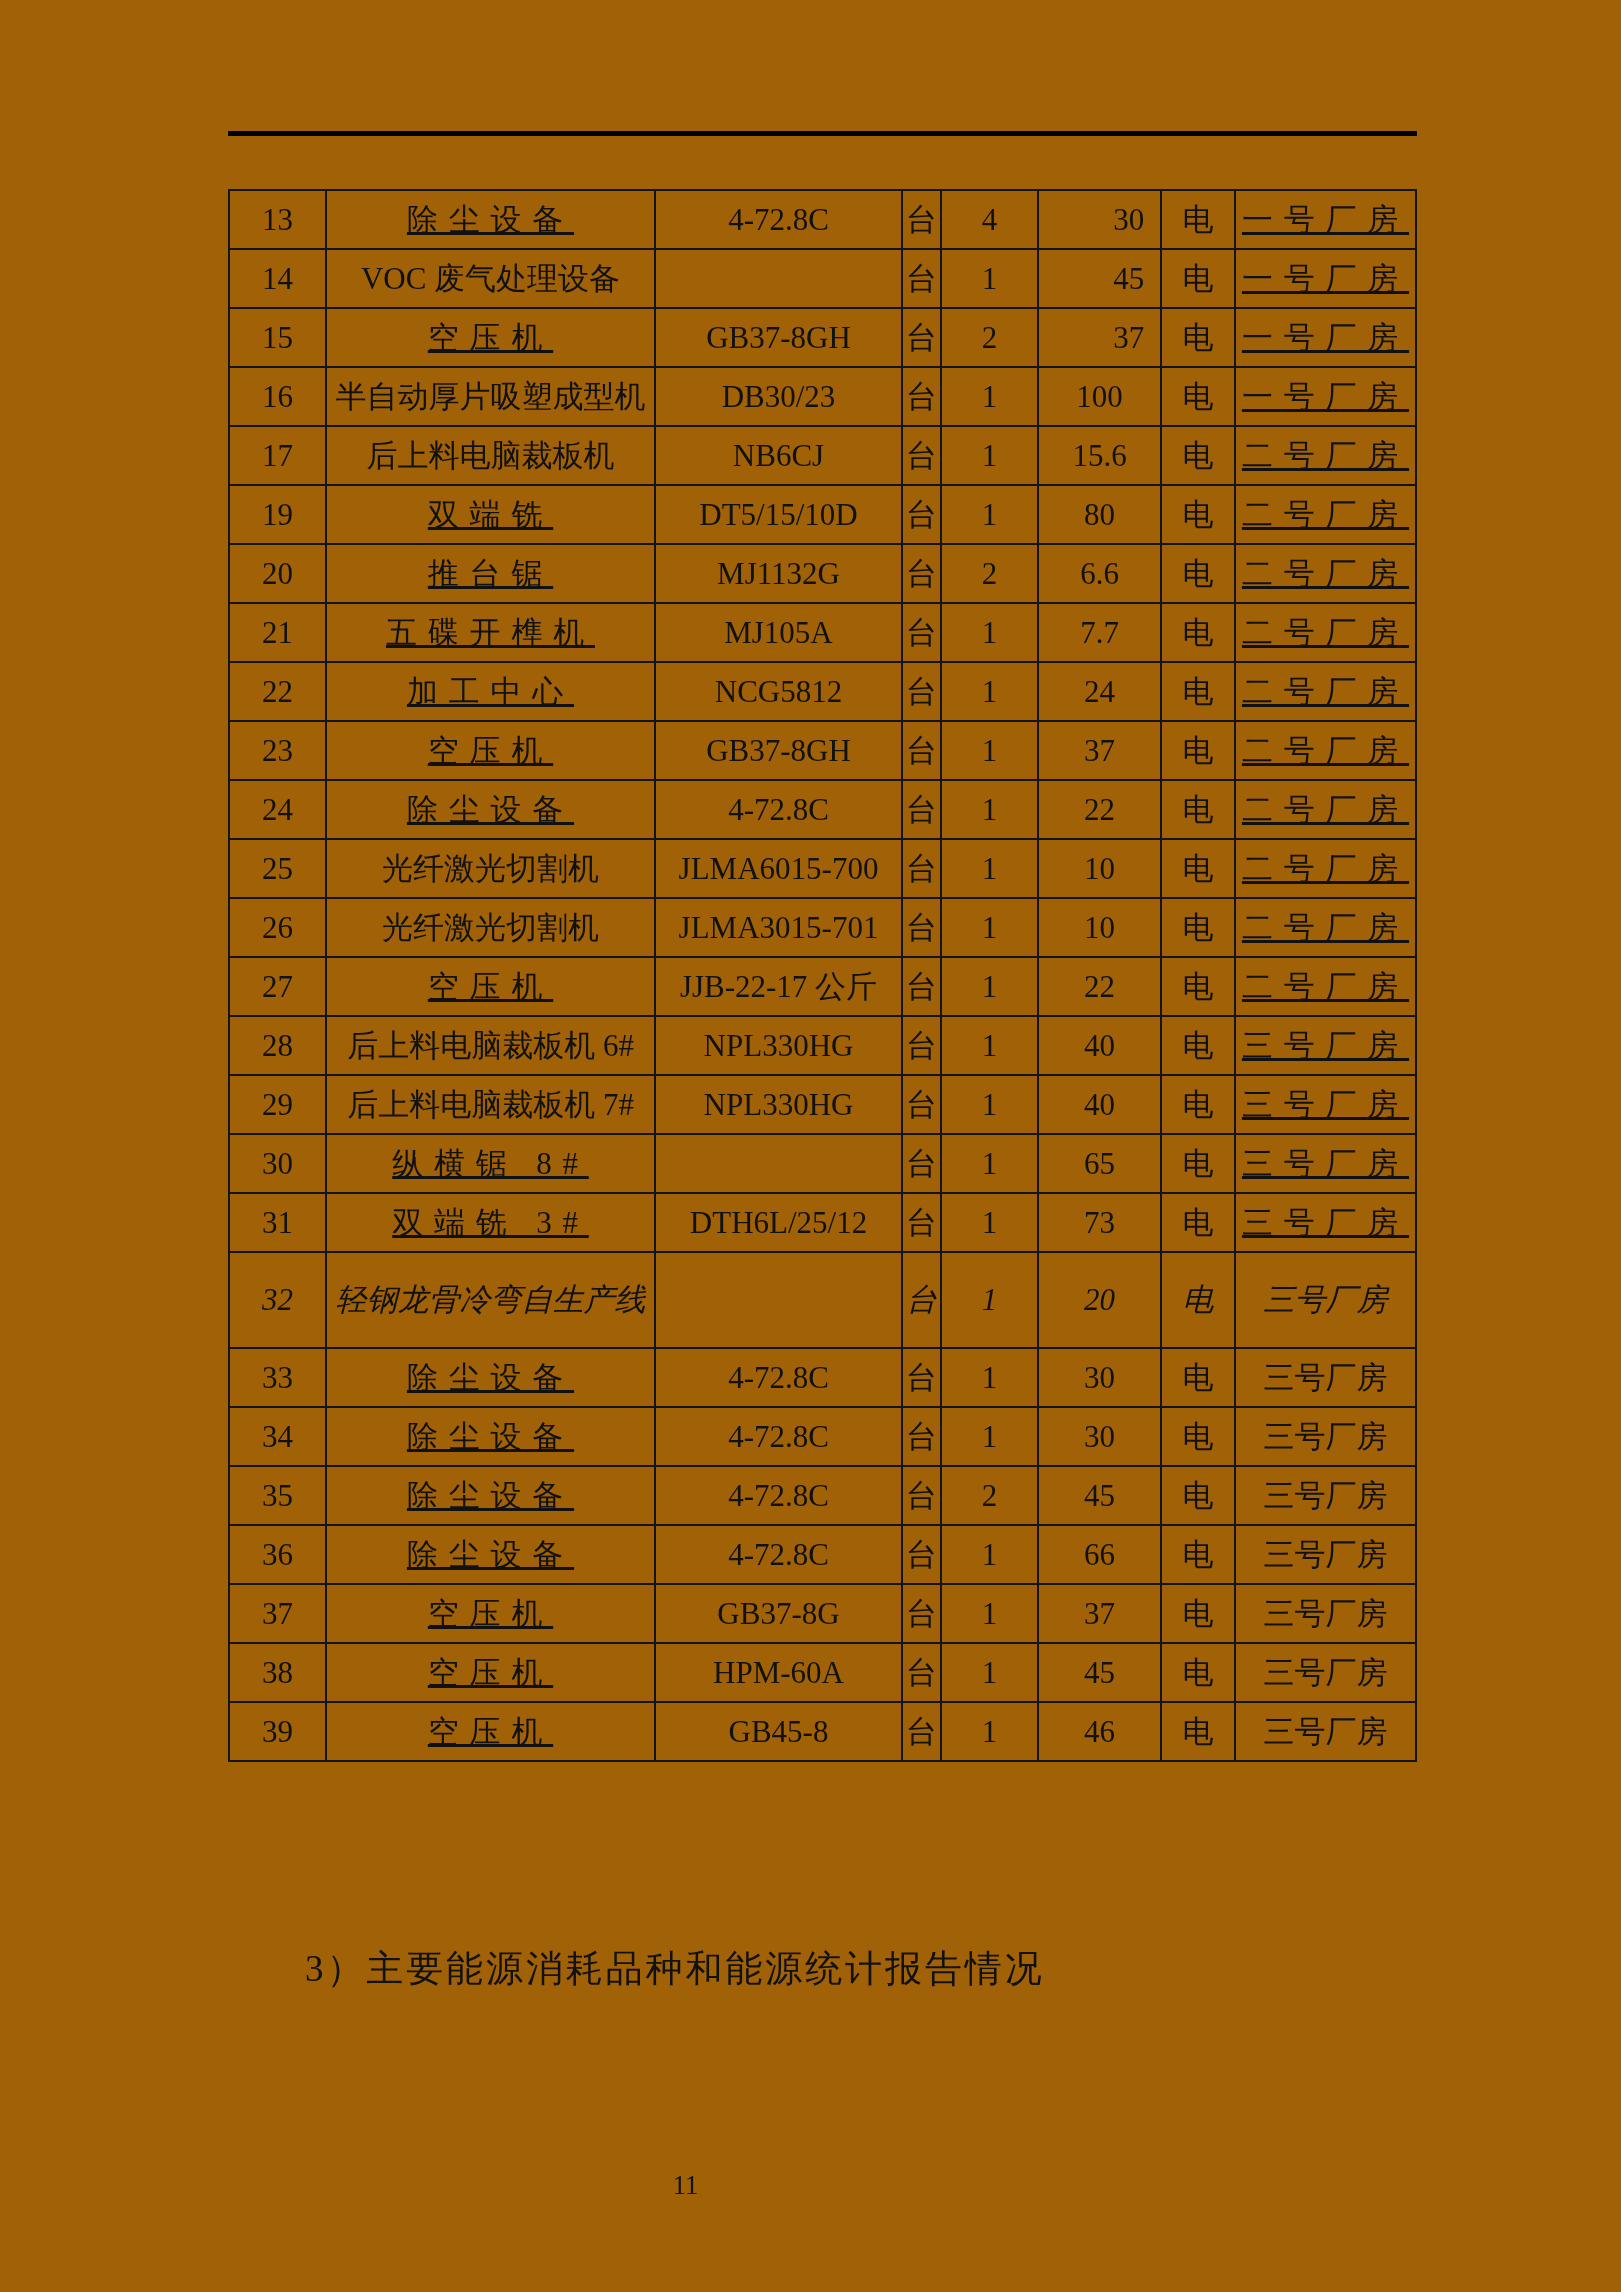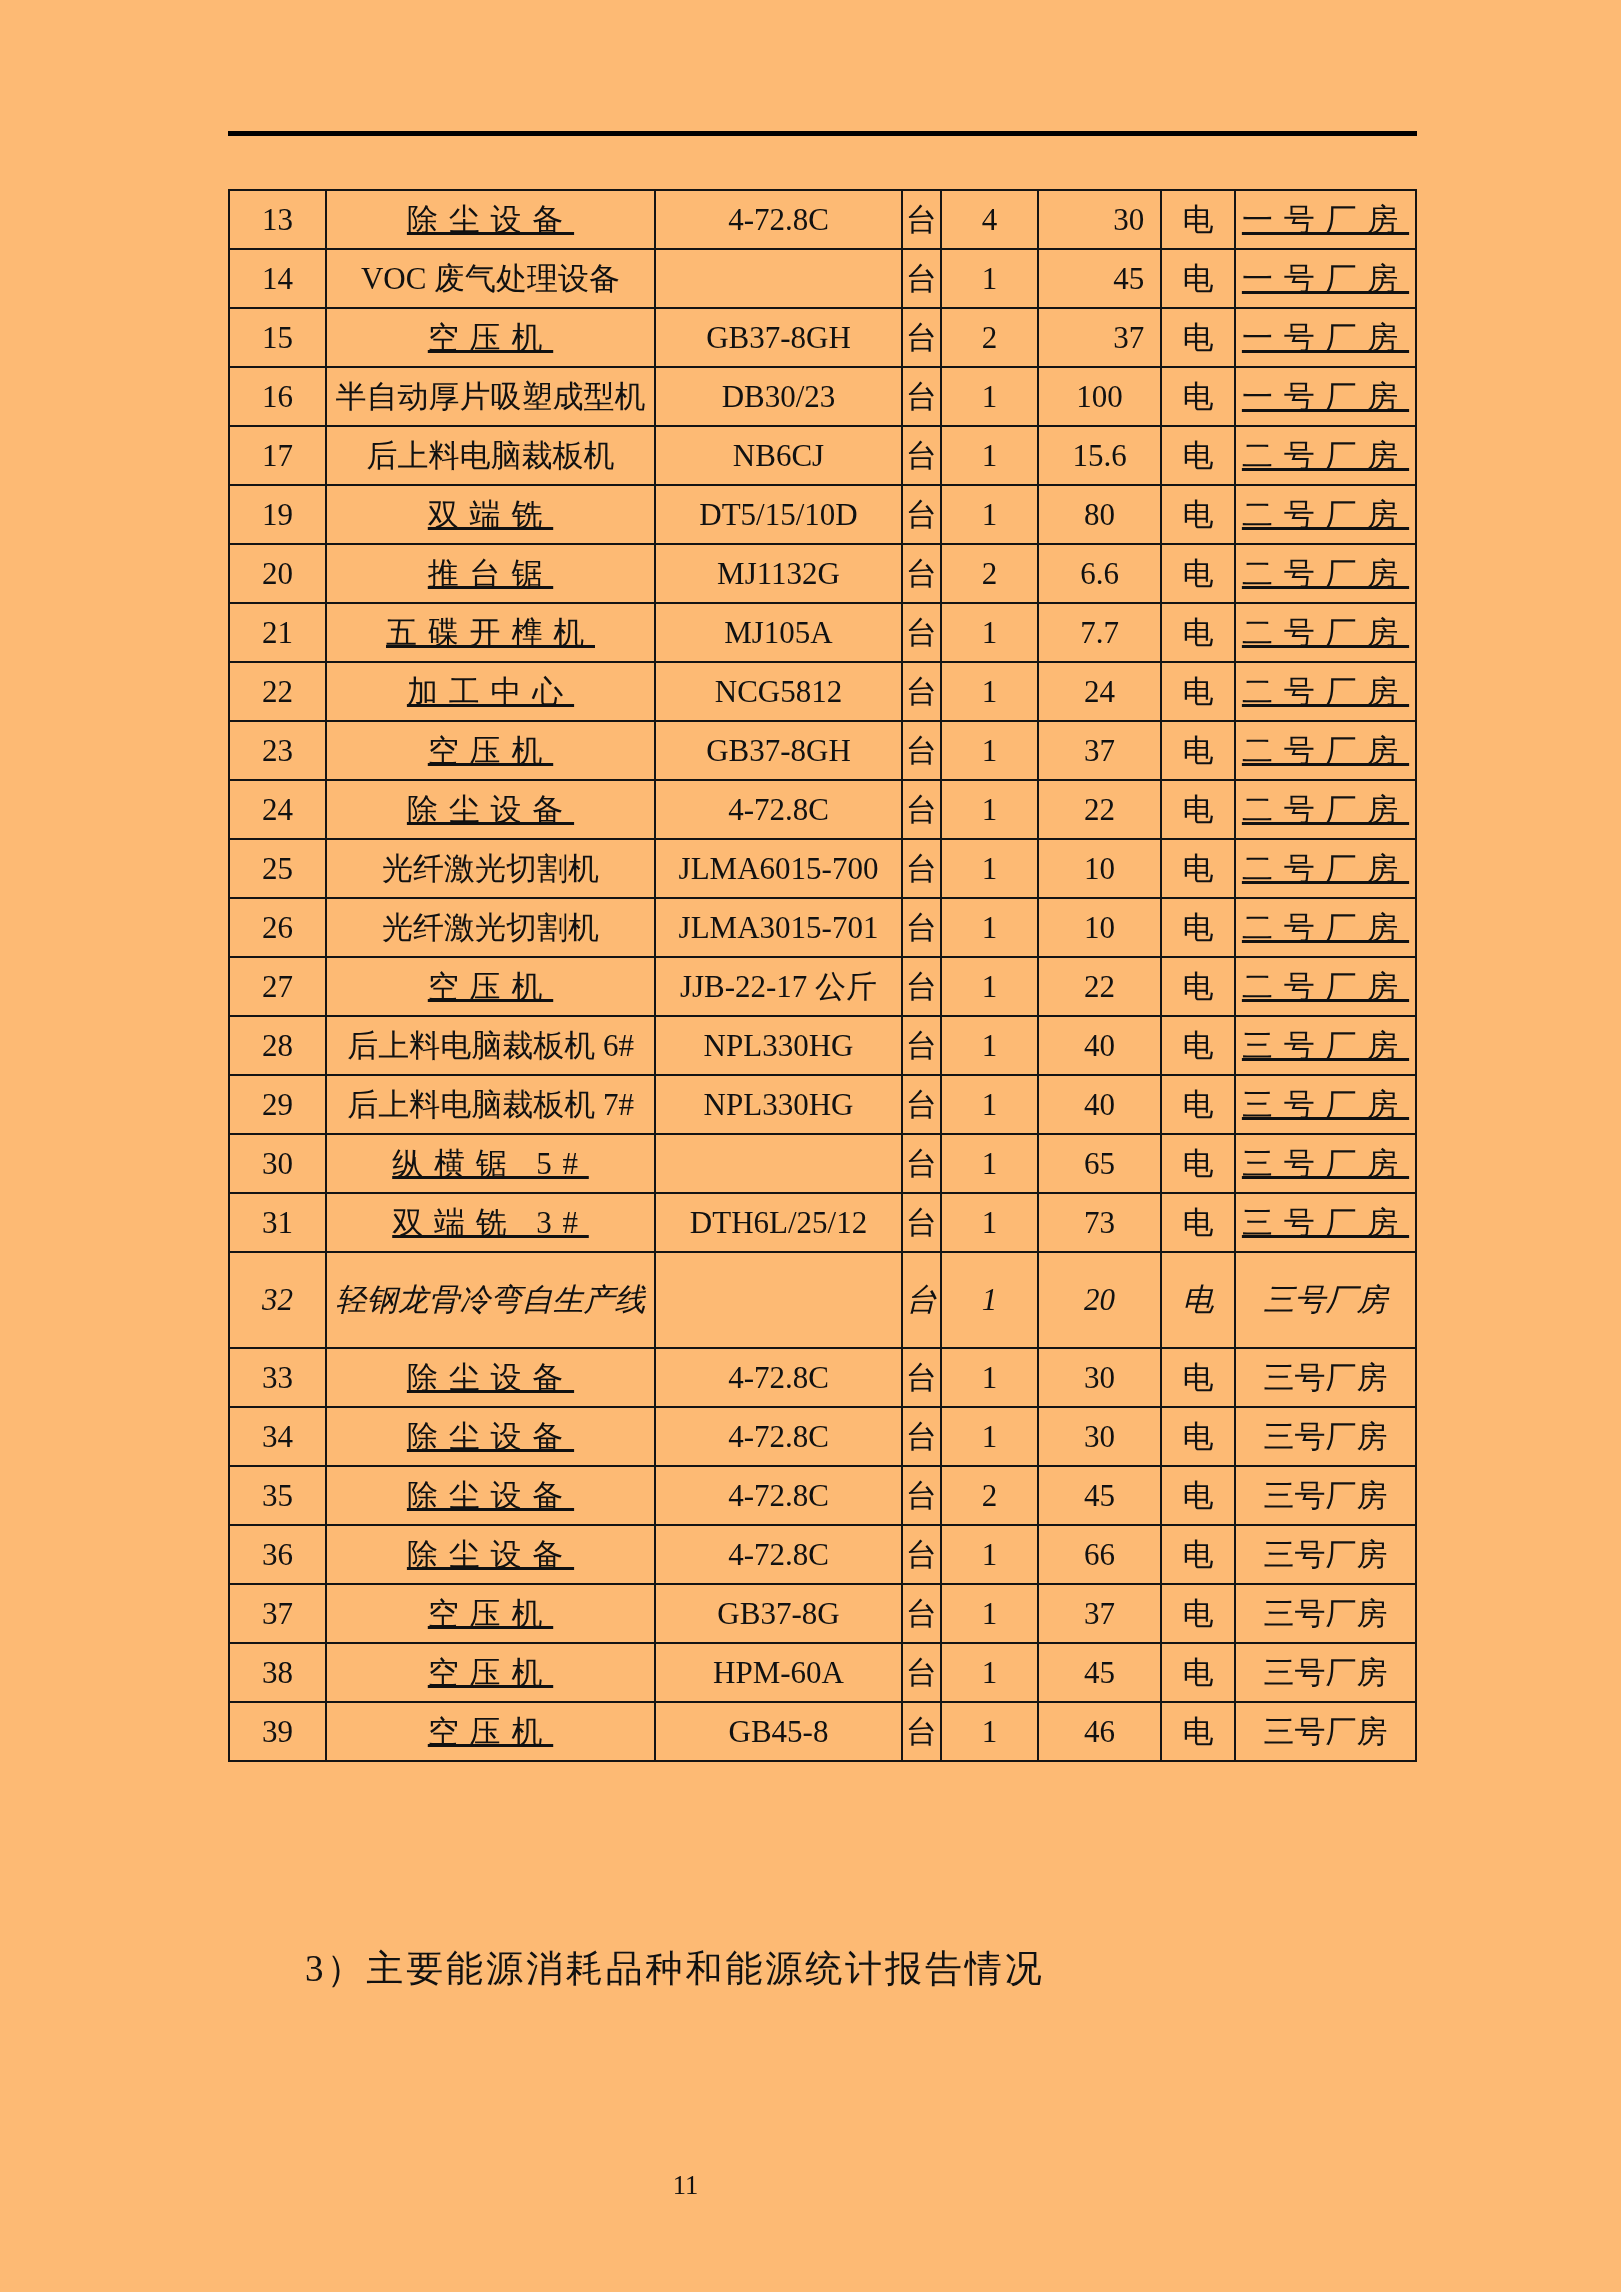--- a/index.html
+++ b/index.html
@@ -1,21 +1,21 @@
 <!DOCTYPE html>
 <html><head>
 <meta charset="utf-8">
 <style>
   html,body{margin:0;padding:0}
   body{
     width:1621px;height:2293px;background:#ffffff;
     font-family:"Liberation Serif","DejaVu Serif",serif;
     color:#111;position:relative;
   }
-  .page{position:absolute;left:0;top:0;width:1621px;height:2293px;background:#fdba74;}
+  .page{position:absolute;left:0;top:0;width:1621px;height:2293px;background:#a16207;}
   .top-rule{position:absolute;left:228px;top:131px;width:1189px;height:4.9px;background:#000;}
   table.eq{
     position:absolute;left:228px;top:189px;width:1189px;
     border-collapse:collapse;table-layout:fixed;font-size:31px;color:#111;
   }
   table.eq td{
     border:2px solid #141414;padding:0;height:57px;
     text-align:center;vertical-align:middle;
     overflow:hidden;white-space:nowrap;
   }
@@ -207,21 +207,21 @@
           <td class="c-name">后上料电脑裁板机 7#</td>
           <td class="c-model">NPL330HG</td>
           <td class="c-unit">台</td>
           <td class="c-qty">1</td>
           <td class="c-power">40</td>
           <td class="c-energy">电</td>
           <td class="c-loc spaced">三号厂房</td>
         </tr>
         <tr>
           <td class="c-no">30</td>
-          <td class="c-name spaced">纵横锯 5#</td>
+          <td class="c-name spaced">纵横锯 8#</td>
           <td class="c-model"></td>
           <td class="c-unit">台</td>
           <td class="c-qty">1</td>
           <td class="c-power">65</td>
           <td class="c-energy">电</td>
           <td class="c-loc spaced">三号厂房</td>
         </tr>
         <tr>
           <td class="c-no">31</td>
           <td class="c-name spaced">双端铣 3#</td>

